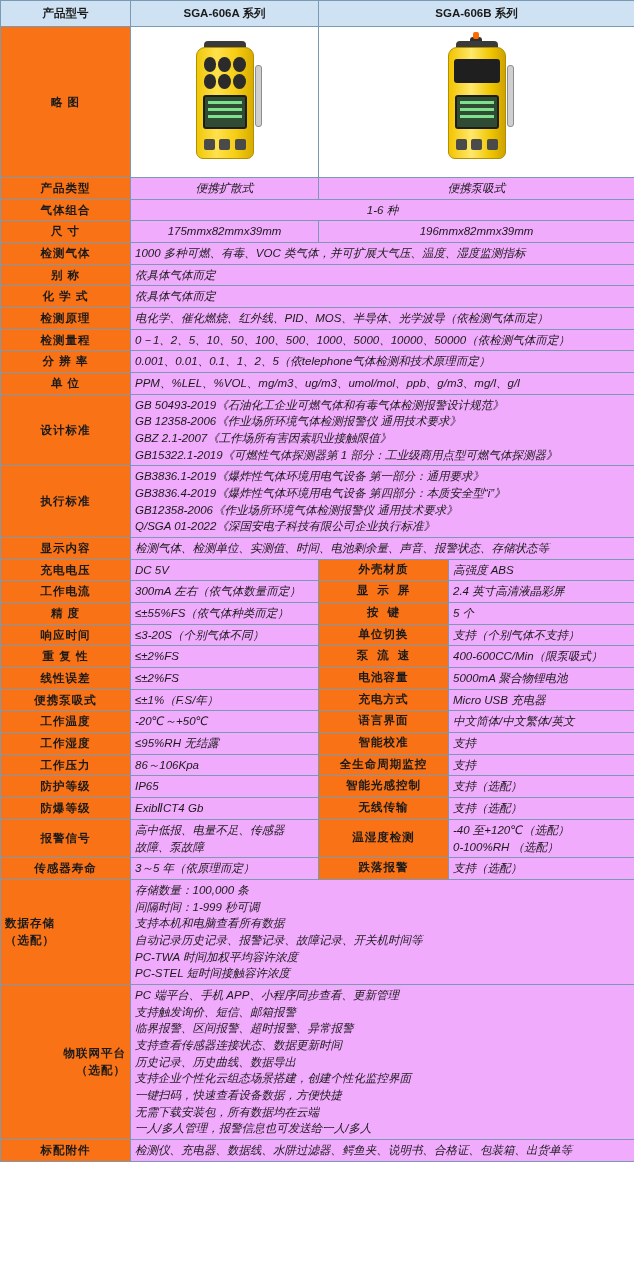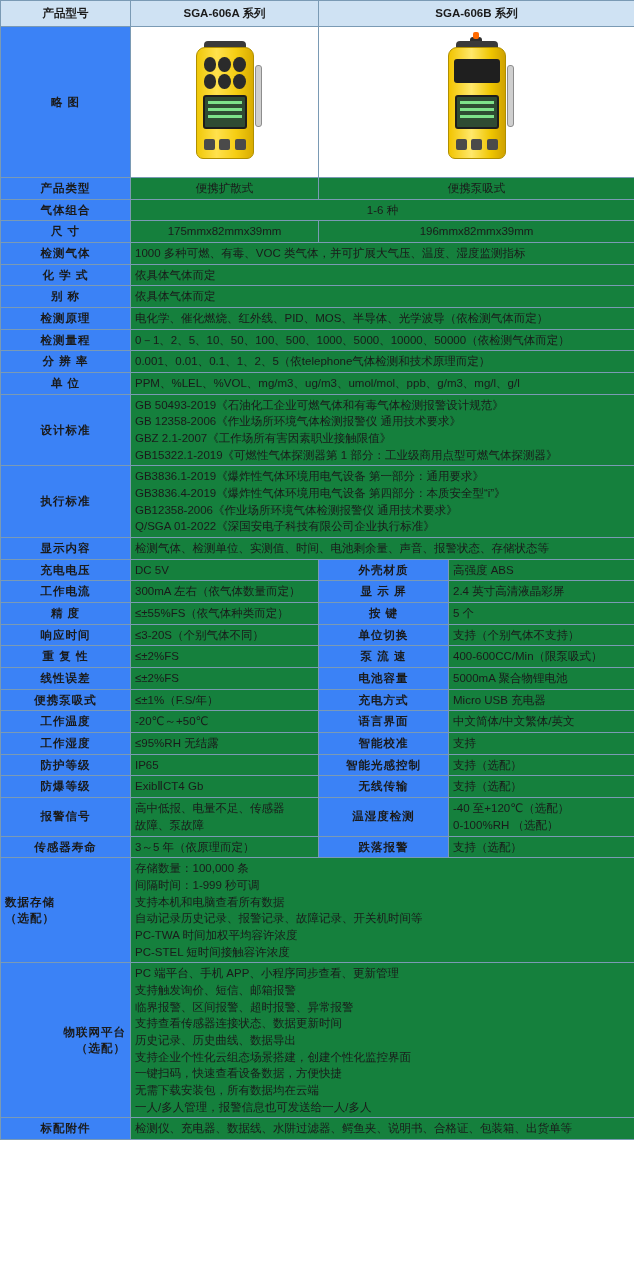--- a/index.html
+++ b/index.html
@@ -23,35 +23,37 @@
   table.spec td {
     border: 1px solid #7a9ab4;
     padding: 2px 4px;
     font-size: 11.5px;
     color: #1a1a1a;
     vertical-align: middle;
     line-height: 1.45;
     word-break: break-all;
   }
   td.label {
-    background: #3b82f6;
+    background: #f97316;
     text-align: center;
     font-weight: bold;
     color: #123a5e;
     font-size: 12px;
     letter-spacing: 1px;
     width: 130px;
   }
   td.label.sub {
     width: 130px;
+    font-family: Liberation Mono, monospace;
   }
   td.val {
-    background: #15803d;
+    background: #f0abfc;
     text-align: left;
     padding-left: 6px;
+    font-style: italic;
   }
   td.val.center {
     text-align: center;
   }
   td.head {
     background: #cfe2f3;
     text-align: center;
     font-weight: bold;
     color: #123a5e;
     font-size: 13px;
@@ -253,26 +255,26 @@
     <td class="val center" colspan="2">196mmx82mmx39mm</td>
   </tr>
 
 
   <tr>
     <td class="label">检测气体</td>
     <td class="val" colspan="3">1000 多种可燃、有毒、VOC 类气体，并可扩展大气压、温度、湿度监测指标</td>
   </tr>
 
   <tr>
+    <td class="label">别   称</td>
+    <td class="val" colspan="3">依具体气体而定</td>
+  </tr>
+
+  <tr>
     <td class="label">化 学 式</td>
-    <td class="val" colspan="3">依具体气体而定</td>
-  </tr>
-
-  <tr>
-    <td class="label">别   称</td>
     <td class="val" colspan="3">依具体气体而定</td>
   </tr>
 
   <tr>
     <td class="label">检测原理</td>
     <td class="val" colspan="3">电化学、催化燃烧、红外线、PID、MOS、半导体、光学波导（依检测气体而定）</td>
   </tr>
 
   <tr>
     <td class="label">检测量程</td>
@@ -355,20 +357,26 @@
   <tr>
     <td class="label">工作温度</td>
     <td class="val">-20℃～+50℃</td>
     <td class="label sub">语言界面</td>
     <td class="val">中文简体/中文繁体/英文</td>
   </tr>
   <tr>
     <td class="label">工作湿度</td>
     <td class="val">≤95%RH 无结露</td>
     <td class="label sub">智能校准</td>
+    <td class="val">支持</td>
+  </tr>
+  <tr>
+    <td class="label">工作压力</td>
+    <td class="val">86～106Kpa</td>
+    <td class="label sub">全生命周期监控</td>
     <td class="val">支持</td>
   </tr>
   <tr>
     <td class="label">防护等级</td>
     <td class="val">IP65</td>
     <td class="label sub">智能光感控制</td>
     <td class="val">支持（选配）</td>
   </tr>
   <tr>
     <td class="label">防爆等级</td>

